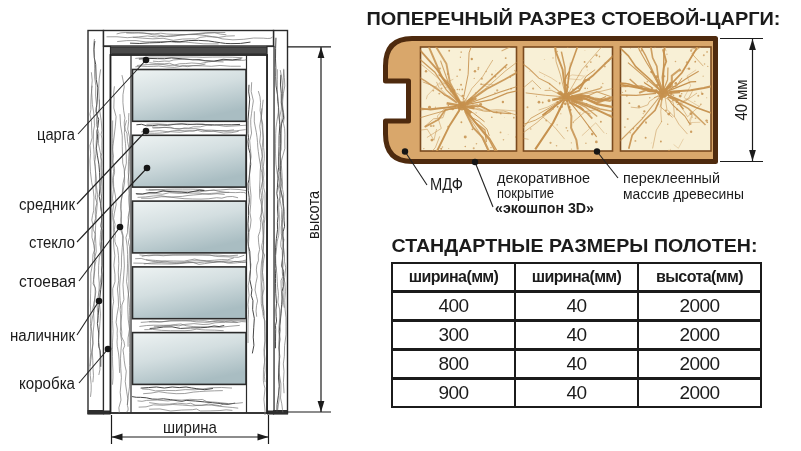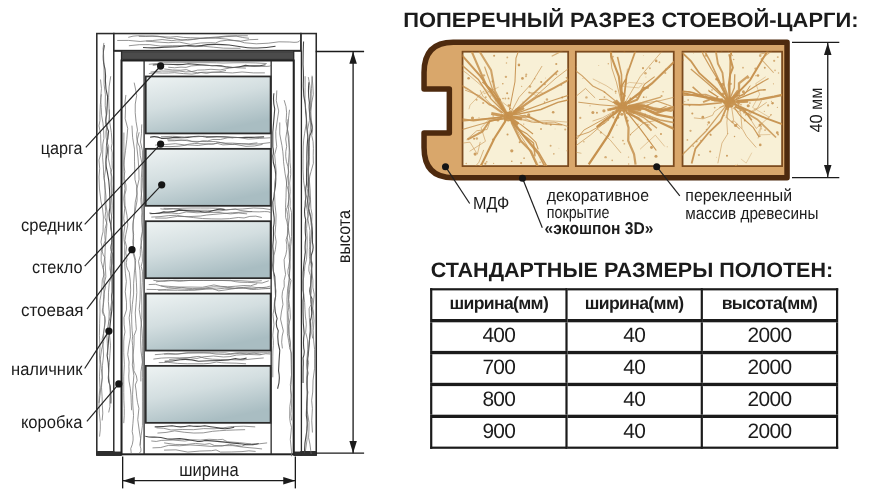--- a/index.html
+++ b/index.html
@@ -759,21 +759,21 @@
         <th><span>высота</span><span class="unit">(мм)</span></th>
       </tr>
     </thead>
     <tbody>
         <tr>
           <td>400</td>
           <td>40</td>
           <td>2000</td>
         </tr>
         <tr>
-          <td>700</td>
+          <td>300</td>
           <td>40</td>
           <td>2000</td>
         </tr>
         <tr>
           <td>800</td>
           <td>40</td>
           <td>2000</td>
         </tr>
         <tr>
           <td>900</td>

